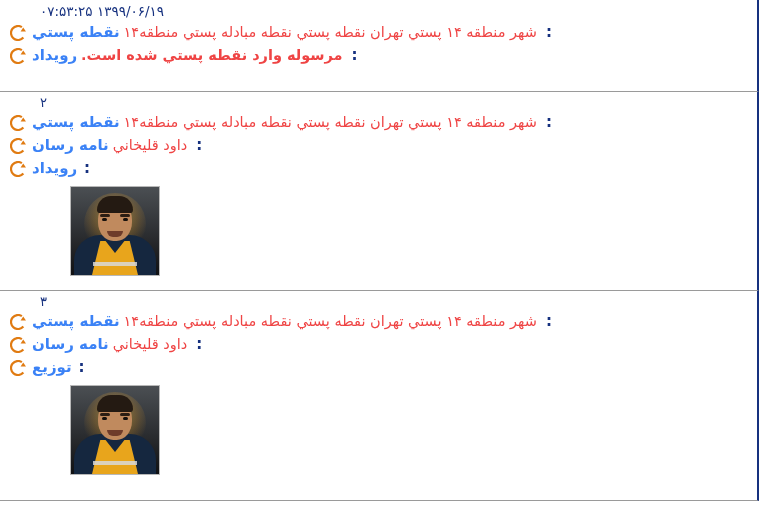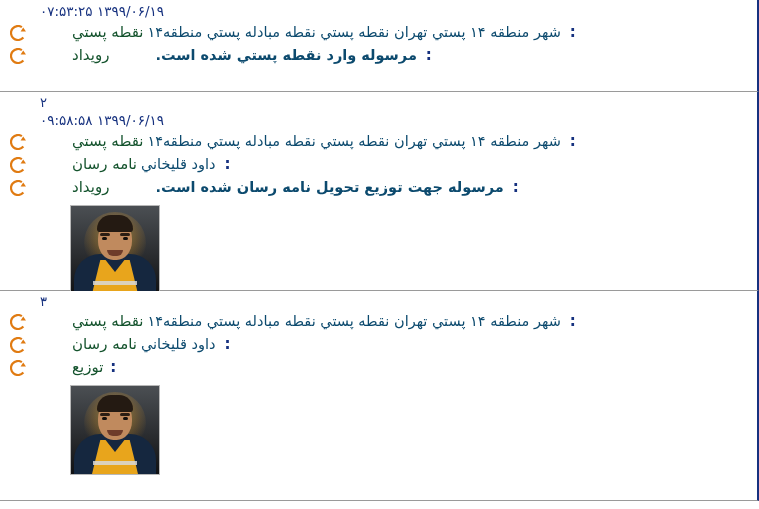--- a/index.html
+++ b/index.html
@@ -70,49 +70,47 @@
     height: 16px;
     margin-right: 6px;
     margin-left: 0;
     margin-top: 3px;
     position: relative;
     order: 3;
   }
   .bullet svg { display: block; }
   .label {
     flex: 0 0 auto;
-    color: #14532d;
+    color: #3b82f6;
     font-size: 15px;
-    font-weight: normal;
+    font-weight: bold;
     line-height: 21px;
     white-space: nowrap;
     padding-right: 4px;
     order: 2;
-    margin-left: 40px;
   }
   .colon {
     color: #16317f;
     font-size: 15px;
     font-weight: bold;
     line-height: 21px;
     padding: 0 3px;
     order: 1.5;
   }
   .value {
     flex: 0 1 auto;
-    color: #0c4a6e;
+    color: #ef4444;
     font-size: 14.5px;
     line-height: 21px;
     text-align: center;
     padding-right: 6px;
     order: 1;
   }
   .value.bold {
     font-weight: bold;
-    margin-left: 42px;
   }
   .photo-wrap {
     display: flex;
     justify-content: flex-start;
     padding: 6px 0 4px 0;
     direction: ltr;
     margin-left: 60px;
   }
   .photo {
     width: 88px;
@@ -261,21 +259,20 @@
             <circle cx="8" cy="8" r="7" fill="none" stroke="#e07b12" stroke-width="2.2" stroke-dasharray="32 12" transform="rotate(40 8 8)"></circle>
             <polygon points="13.2,2.6 16,6.4 10.6,6.6" fill="#e07b12"></polygon>
           </svg>
         </span>
       </div>
     </div>
   </div>
 
   <div class="event-block" style="height:199px;">
     <div class="seq-line">۲</div>
-    <div class="date-line">۰۹:۵۸:۵۸ ۱۳۹۹/۰۶/۱۹</div>
 
     <div class="row">
       <div class="row-inner">
         <span class="value">شهر منطقه ۱۴ پستي تهران نقطه پستي نقطه مبادله پستي منطقه۱۴</span>
         <span class="colon">:</span>
         <span class="label">نقطه پستي</span>
         <span class="bullet">
           <svg width="16" height="16" viewBox="0 0 16 16">
             <circle cx="8" cy="8" r="7" fill="none" stroke="#e07b12" stroke-width="2.2" stroke-dasharray="32 12" transform="rotate(40 8 8)"></circle>
             <polygon points="13.2,2.6 16,6.4 10.6,6.6" fill="#e07b12"></polygon>
@@ -293,21 +290,20 @@
           <svg width="16" height="16" viewBox="0 0 16 16">
             <circle cx="8" cy="8" r="7" fill="none" stroke="#e07b12" stroke-width="2.2" stroke-dasharray="32 12" transform="rotate(40 8 8)"></circle>
             <polygon points="13.2,2.6 16,6.4 10.6,6.6" fill="#e07b12"></polygon>
           </svg>
         </span>
       </div>
     </div>
 
     <div class="row">
       <div class="row-inner">
-        <span class="value bold">مرسوله جهت توزيع تحويل نامه رسان شده است.</span>
         <span class="colon">:</span>
         <span class="label">رويداد</span>
         <span class="bullet">
           <svg width="16" height="16" viewBox="0 0 16 16">
             <circle cx="8" cy="8" r="7" fill="none" stroke="#e07b12" stroke-width="2.2" stroke-dasharray="32 12" transform="rotate(40 8 8)"></circle>
             <polygon points="13.2,2.6 16,6.4 10.6,6.6" fill="#e07b12"></polygon>
           </svg>
         </span>
       </div>
     </div>

